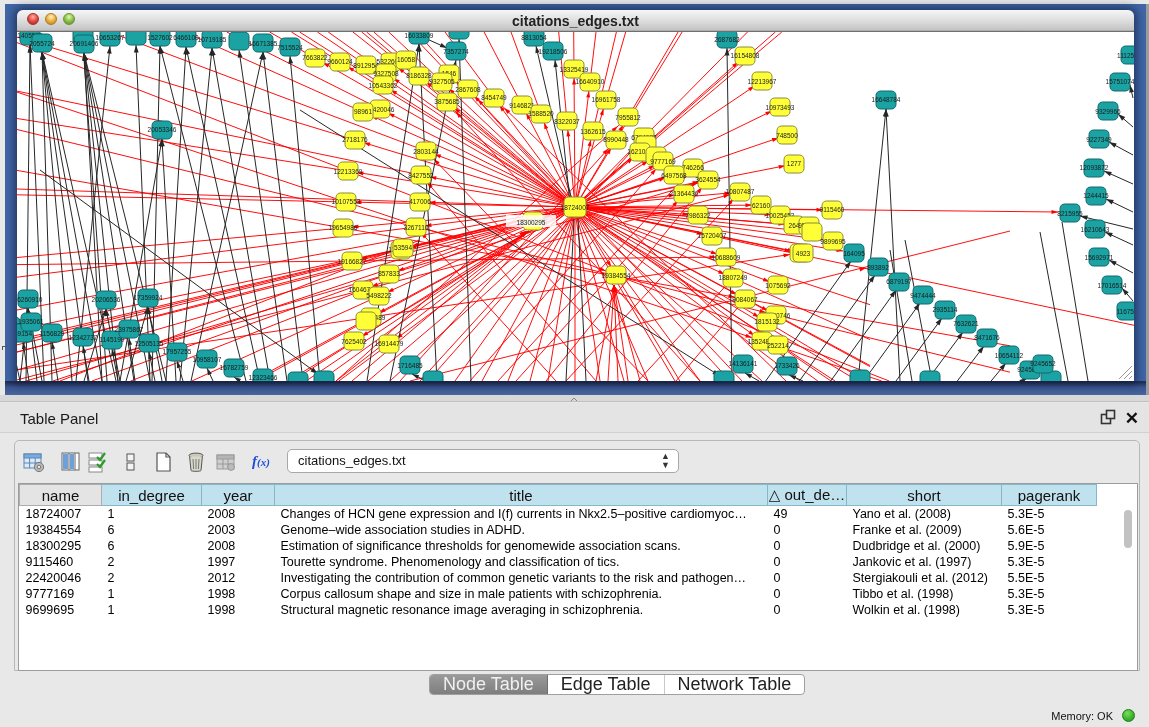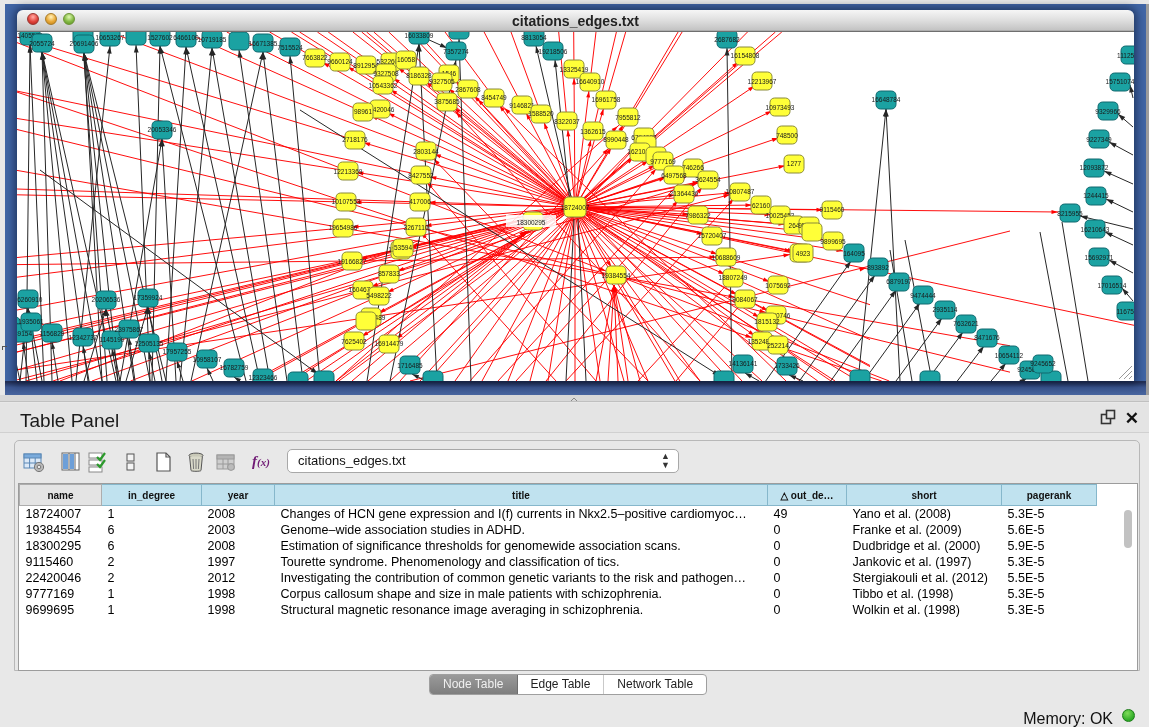--- a/index.html
+++ b/index.html
@@ -19,54 +19,54 @@
 #tl2 { left:28px; background:radial-gradient(circle at 50% 30%, #ffe9a8 8%, #e8a837 55%, #c07f14); border:1px solid #a77b28;}
 #tl3 { left:46px; background:radial-gradient(circle at 50% 30%, #d2f0a0 8%, #83b944 55%, #5a8f22); border:1px solid #6d9336;}
 #canvas { position:absolute; left:0; top:22px; width:1117px; height:349px; background:#ffffff; }
 #deskshadow { position:absolute; left:5px; top:381px; width:1141px; height:14px;
   background:linear-gradient(#222f55 8%, #3b5690 45%, #48659f); }
 #panel { position:absolute; left:0; top:395px; width:1149px; height:332px; background:#e8e8e8; }
 #divider { position:absolute; left:0; top:395px; width:1149px; height:7px;
   background:#d8d8d8; border-bottom:1px solid #c0c0c0; }
 #ph { position:absolute; left:0; top:403px; width:1149px; height:30px; background:#e4e4e4;
   border-bottom:1px solid #d0d0d0; }
-#ph .t { position:absolute; left:20px; top:7px; font-size:19px; color:#1a1a1a; }
+#ph .t { position:absolute; left:20px; top:7px; font-size:15px; color:#1a1a1a; }
 #ph .float { position:absolute; right:33px; top:6px; }
 #ph .x { position:absolute; right:10px; top:5px; font-size:17px; font-weight:bold; color:#111; }
 #card { position:absolute; left:14px; top:440px; width:1126px; height:231px;
   border:1px solid #b8b8b8; border-radius:5px 5px 0 0; background:#e8e8e8; }
 #toolbar { position:absolute; left:0; top:0; width:100%; height:42px; }
 #toolbar svg.ic { position:absolute; top:10px; }
 #combo { position:absolute; left:272px; top:8px; width:392px; height:24px; background:#ffffff;
   border:1px solid #a8a8a8; border-radius:5px; font-size:13px; color:#111; line-height:22px;
   padding-left:10px; }
 #combo .arr { position:absolute; right:8px; top:2px; font-size:9px; color:#333; line-height:9px; }
 #tablewrap { position:absolute; left:3px; top:42px; width:1120px; height:188px;
   border:1px solid #9c9c9c; background:#ffffff; overflow:hidden; }
 table { border-collapse:collapse; table-layout:fixed; width:1078px; font-size:12.5px; }
-th { height:21px; background:#c0e2ef; border:1px solid #86b7cb; font-weight:bold;
-  font-size:10px; color:#111; }
+th { height:21px; background:#c0e2ef; border:1px solid #86b7cb; font-weight:normal;
+  font-size:15px; color:#111; }
 th.c0 { background:#e4e4e4; border-color:#adadad; }
 td { height:16px; padding:0 0 0 6px; white-space:nowrap; overflow:hidden; color:#000; }
 td.c1,td.c4 { }
 col.c0 { width:82px; } col.c1 { width:100px; } col.c2 { width:73px; }
 col.c3 { width:493px; } col.c4 { width:79px; } col.c5 { width:155px; }
 col.c6 { width:95px; }
 #vscroll { position:absolute; right:3px; top:24px; width:12px; height:163px; }
 #vthumb { position:absolute; left:2px; top:2px; width:8px; height:38px; background:#c2c2c2;
   border-radius:5px; }
 #tabs { position:absolute; left:429px; top:674px; height:21px; display:flex;
   border:1px solid #9f9f9f; border-radius:4px; overflow:hidden; background:#fff; }
-#tabs div { padding:0 13px; font-size:12px; line-height:19px; color:#222;
+#tabs div { padding:0 13px; font-size:18px; line-height:19px; color:#222;
   border-right:1px solid #c9c9c9; }
 #tabs div.sel { background:linear-gradient(#9a9a9a,#7e7e7e); color:#f0f0f0;
   border-right:1px solid #6e6e6e; }
 #tabs div:last-child { border-right:none; }
 #status { position:absolute; left:0; top:700px; width:1149px; height:27px; }
-#status .m { position:absolute; right:36px; top:10px; font-size:16px; color:#111; }
+#status .m { position:absolute; right:36px; top:10px; font-size:11px; color:#111; }
 #status .dot { position:absolute; right:14px; top:9px; width:13px; height:13px; border-radius:50%;
   background:radial-gradient(circle at 40% 30%, #7fdc5a, #2daa26 70%); border:1px solid #1c7d18; }
 </style></head>
 <body>
 <div id="desktop"></div>
 <div id="rstrip"></div>
 <div id="deskshadow"></div>
 <div id="win">
   <div id="canvas">
     <svg width="1117" height="349" viewBox="17 32 1117 349">
@@ -839,21 +839,21 @@
 <line x1="14" y1="8" x2="13.4" y2="18" stroke="#777"></line>
       </svg>
       <svg class="ic" style="left:200px" width="22" height="22" viewBox="0 0 22 22">
 <rect x="2" y="4" width="17" height="14" fill="#cfcfcf" stroke="#9a9a9a"></rect>
 <rect x="2" y="4" width="17" height="4" fill="#b5b5b5" stroke="#9a9a9a"></rect>
 <line x1="8" y1="8" x2="8" y2="18" stroke="#9a9a9a"></line>
         <line x1="13" y1="8" x2="13" y2="18" stroke="#9a9a9a"></line>
 <line x1="2" y1="13" x2="19" y2="13" stroke="#9a9a9a"></line>
 <circle cx="16" cy="16" r="3.4" fill="#bbb" stroke="#999"></circle>
       </svg>
-      <div style="position:absolute; left:237px; top:12px; font-size:15px; font-style:italic; font-weight:bold; font-family:'Liberation Serif',serif; color:#701a75;">f<span style="font-size:11px;">(x)</span></div>
+      <div style="position:absolute; left:237px; top:12px; font-size:15px; font-style:italic; font-weight:bold; font-family:'Liberation Serif',serif; color:#1d4ed8;">f<span style="font-size:11px;">(x)</span></div>
     <div id="combo">citations_edges.txt<span class="arr">▲<br>▼</span></div>
   </div>
   <div id="tablewrap">
     <table>
       <colgroup>
           <col class="c0">
           <col class="c1">
           <col class="c2">
           <col class="c3">
           <col class="c4">

